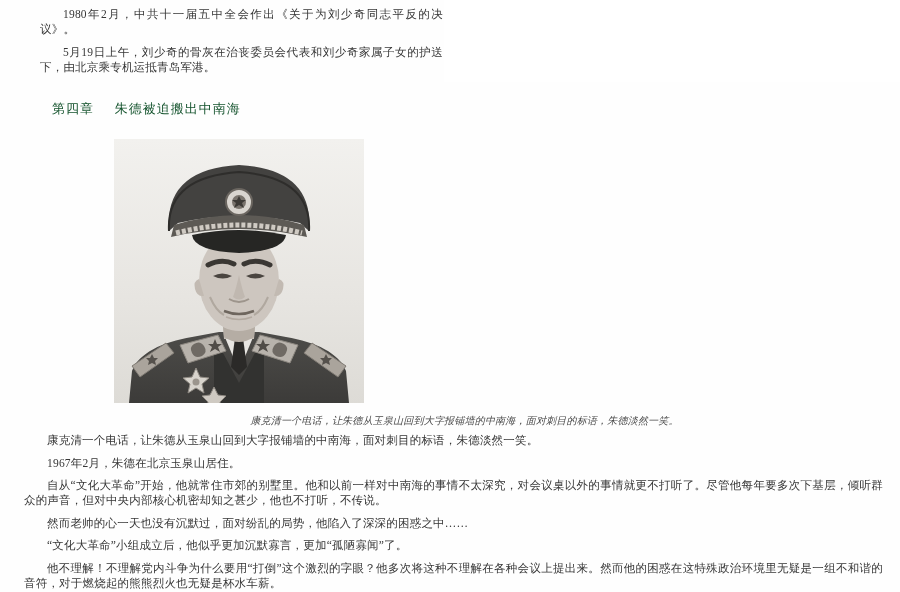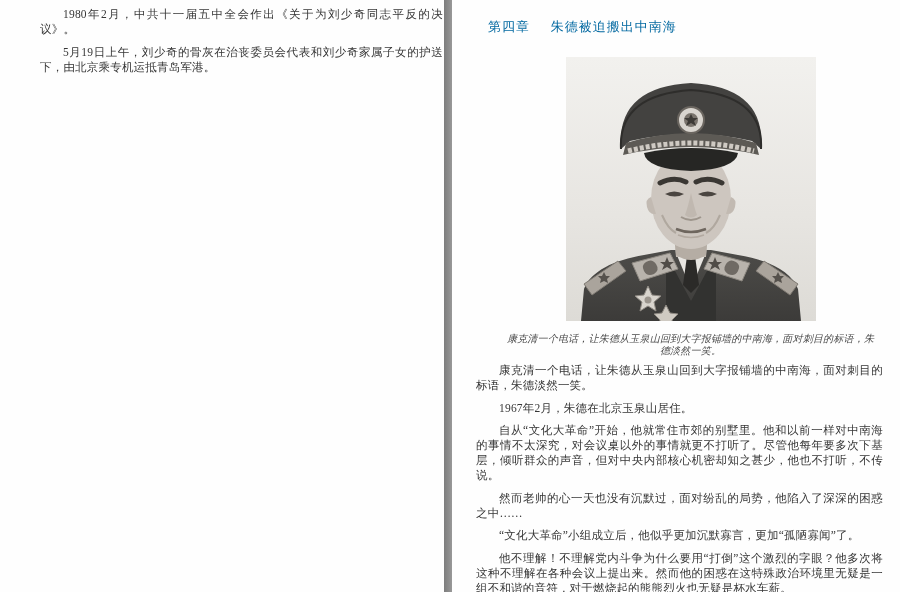--- a/index.html
+++ b/index.html
@@ -1,21 +1,21 @@
 <!DOCTYPE html>
 <html><head>
 <meta charset="utf-8">
 <style>
   html, body { margin: 0; padding: 0; }
   body {
     width: 900px; height: 592px; overflow: hidden;
     background: #ffffff;
     font-family: "Liberation Serif", "DejaVu Serif", serif;
   }
-  .spread { display: flex; width: 900px; height: 484px; }
+  .spread { display: flex; width: 900px; height: 484px; flex-direction: column; }
 
   
   .page-left {
     width: 444px; height: 592px; box-sizing: border-box;
     padding: 7px 1px 0 40px; background: #fefefe;
   }
 
   
   .divider {
     width: 8px; height: 592px;
@@ -28,22 +28,22 @@
     padding: 10px 17px 0 24px; background: #fefefe;
   }
 
   .para {
     font-size: 11.5px; line-height: 15px; margin: 0 0 7.5px 0;
     text-indent: 2em; text-align: justify;
     color: #363636; letter-spacing: 0.2px;
   }
 
   .chapter-heading {
-    margin: 8px 0 0 12px; font-size: 13px; letter-spacing: 1px;
-    color: #0369a1; white-space: nowrap;
+    margin: 8px 0 0 28px; font-size: 13px; letter-spacing: 1px;
+    color: #14532d; white-space: nowrap;
   }
   .chapter-heading .chapter-num { margin-right: 1.6em; }
 
   .photo-wrap {
     width: 250px; height: 264px; margin: 21px 0 0 90px;
     background: #eae8e5; overflow: hidden;
   }
   .photo-wrap svg { display: block; }
 
   .photo-caption {

